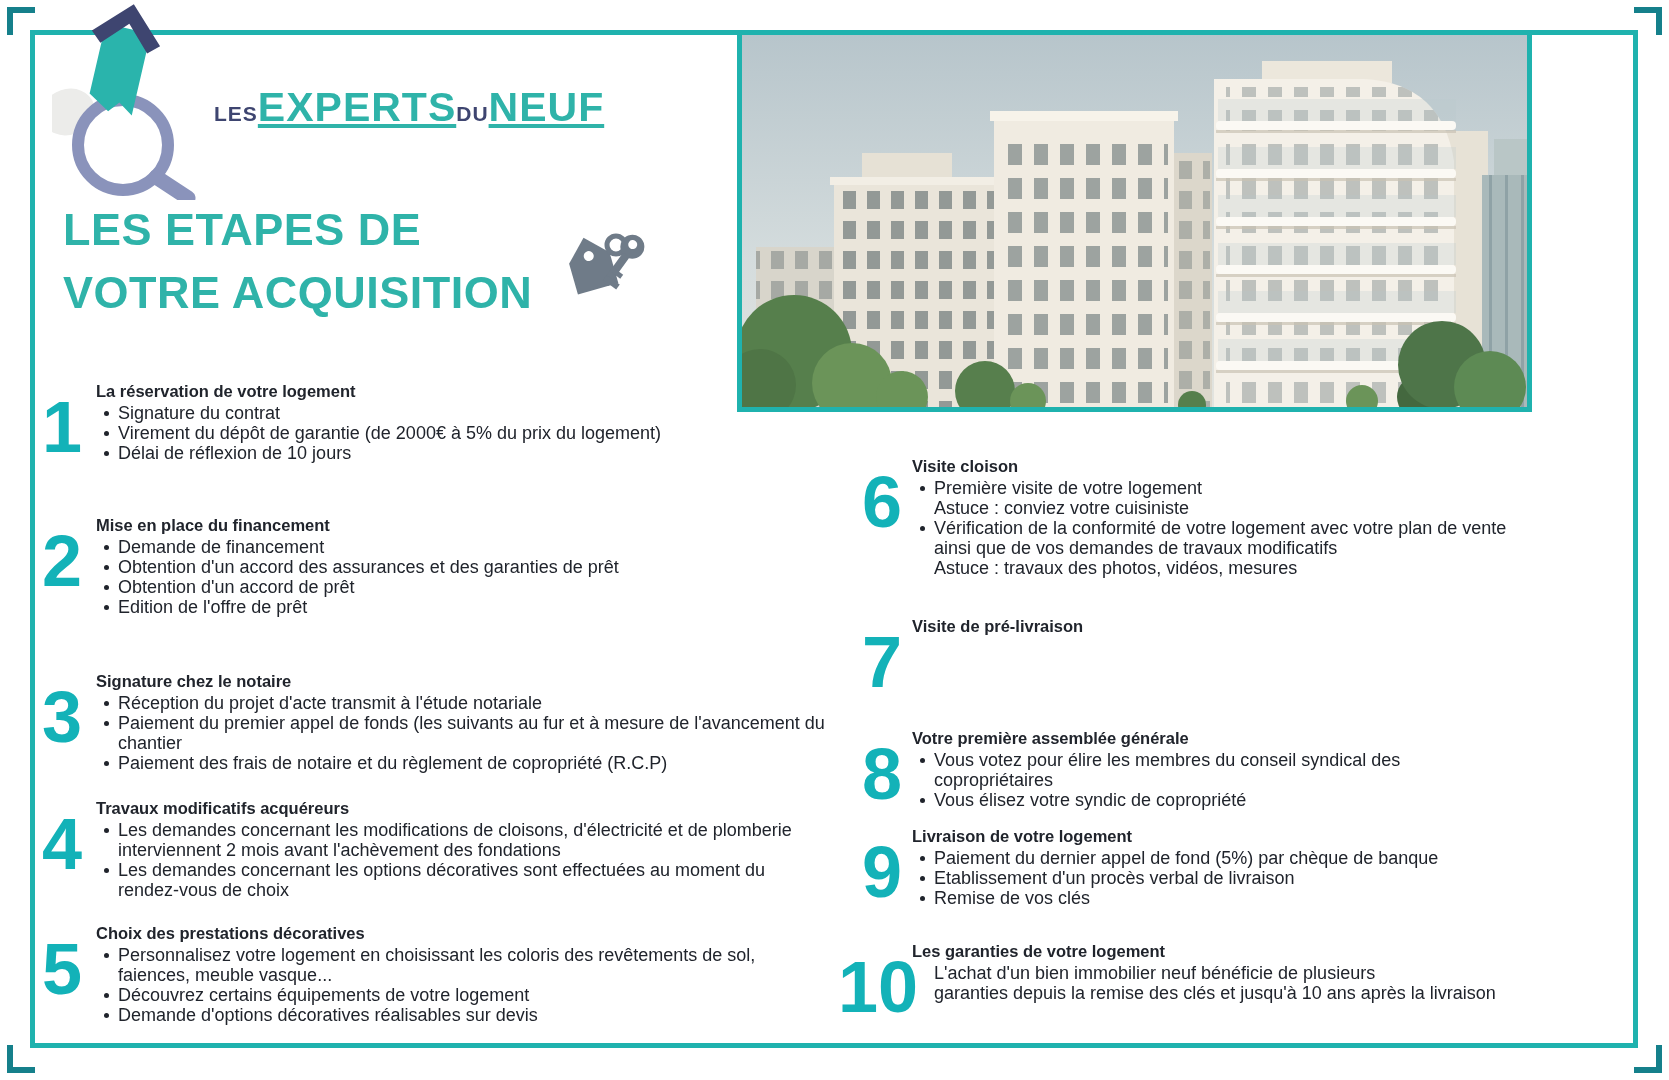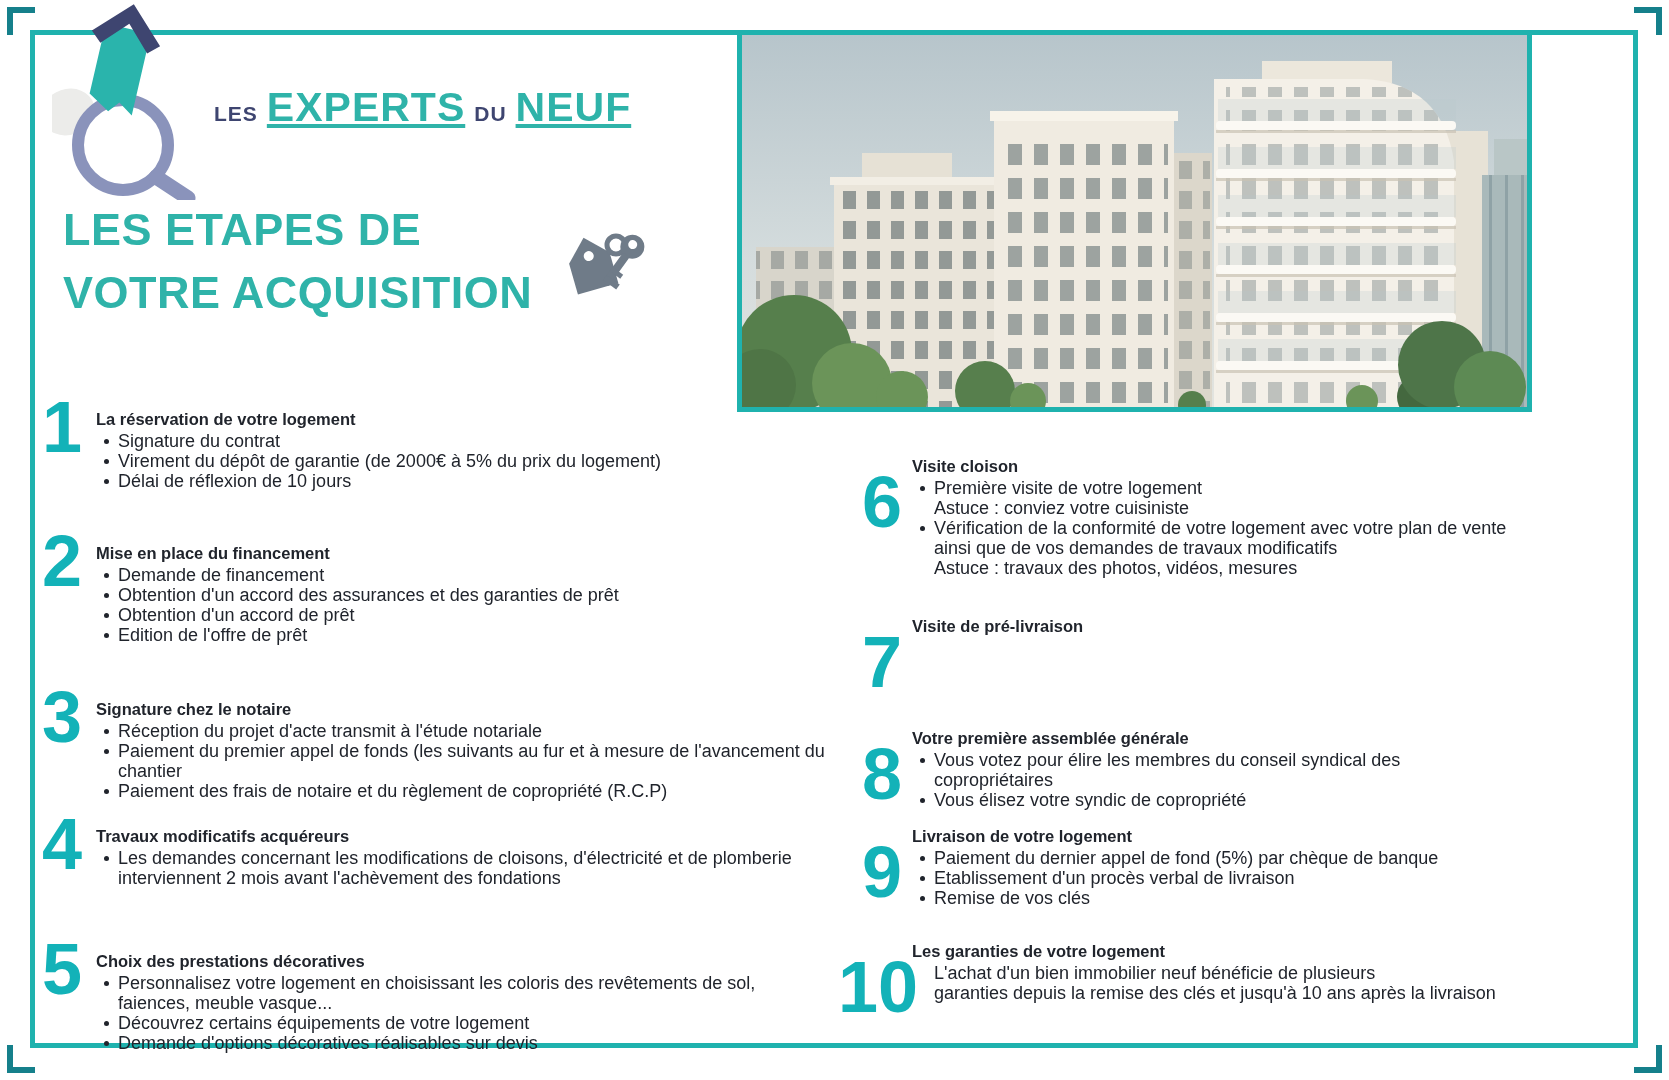--- a/index.html
+++ b/index.html
@@ -14,21 +14,21 @@
   }
   
   .corner{position:absolute;width:22px;height:22px;border:0 solid var(--c-corner-mark,#15808b);}
   .corner.tl{left:7px;top:7px;border-top-width:6px;border-left-width:6px;}
   .corner.tr{right:7px;top:7px;border-top-width:6px;border-right-width:6px;}
   .corner.bl{left:7px;bottom:7px;border-bottom-width:6px;border-left-width:6px;}
   .corner.br{right:7px;bottom:7px;border-bottom-width:6px;border-right-width:6px;}
 
   
   .logo-icon{position:absolute;left:52px;top:0;width:160px;height:200px;z-index:3;}
-  .brand{position:absolute;left:214px;top:84px;display:flex;align-items:baseline;gap:9px;z-index:3;white-space:nowrap;}
+  .brand{position:absolute;left:214px;top:84px;display:flex;align-items:baseline;z-index:3;white-space:nowrap;}
   .brand .sm{font-size:21px;font-weight:600;color:var(--c-navy,#3e4570);letter-spacing:1px;}
   .brand .lg{font-size:41px;font-weight:700;color:var(--c-title-teal,#2fb3a9);letter-spacing:1px;text-decoration:underline;}
 
   
   .main-title{
     position:absolute;left:63px;top:198px;z-index:2;
     font-size:45px;font-weight:700;line-height:1.4;color:var(--c-title-teal,#2fb3a9);
     letter-spacing:0.5px;
   }
   .keys-icon{position:absolute;left:558px;top:220px;width:112px;height:88px;}
@@ -41,21 +41,21 @@
   .photo svg{display:block;width:100%;height:100%;}
 
   
   .step{position:absolute;display:flex;}
   .step .num{
     font-size:72px;font-weight:700;line-height:1;color:var(--c-number-teal,#13b2b8);
     margin-top:10px;flex:none;
   }
   .col-l{left:36px;}
   .col-l .num{width:52px;text-align:center;}
-  .col-l .body{margin-left:8px;width:730px;margin-top:28px;}
+  .col-l .body{margin-left:8px;width:730px;}
   .col-r{left:838px;}
   .col-r .num{width:64px;text-align:right;}
   .col-r .body{margin-left:10px;width:608px;}
   .stitle{margin:0;font-size:16.5px;font-weight:700;line-height:20px;}
   ul.lines{list-style:none;margin:2px 0 0 0;padding:0;}
   ul.lines li{
     position:relative;padding-left:22px;font-size:18px;line-height:20px;
   }
   ul.lines li.b::before{
     content:"";position:absolute;left:8px;top:8px;width:5px;height:5px;border-radius:50%;
@@ -243,20 +243,21 @@
       </ul>
     </div>
   </section>
 
   <section class="step col-l" style="top:798px">
     <div class="num">4</div>
     <div class="body">
       <h3 class="stitle">Travaux modificatifs acquéreurs</h3>
       <ul class="lines">
         <li class="b">Les demandes concernant les modifications de cloisons, d'électricité et de plomberie interviennent 2 mois avant l'achèvement des fondations</li>
+        <li class="b">Les demandes concernant les options décoratives sont effectuées au moment du rendez-vous de choix</li>
       </ul>
     </div>
   </section>
 
   <section class="step col-l" style="top:923px">
     <div class="num">5</div>
     <div class="body">
       <h3 class="stitle">Choix des prestations décoratives</h3>
       <ul class="lines">
         <li class="b">Personnalisez votre logement en choisissant les coloris des revêtements de sol, faiences, meuble vasque...</li>

